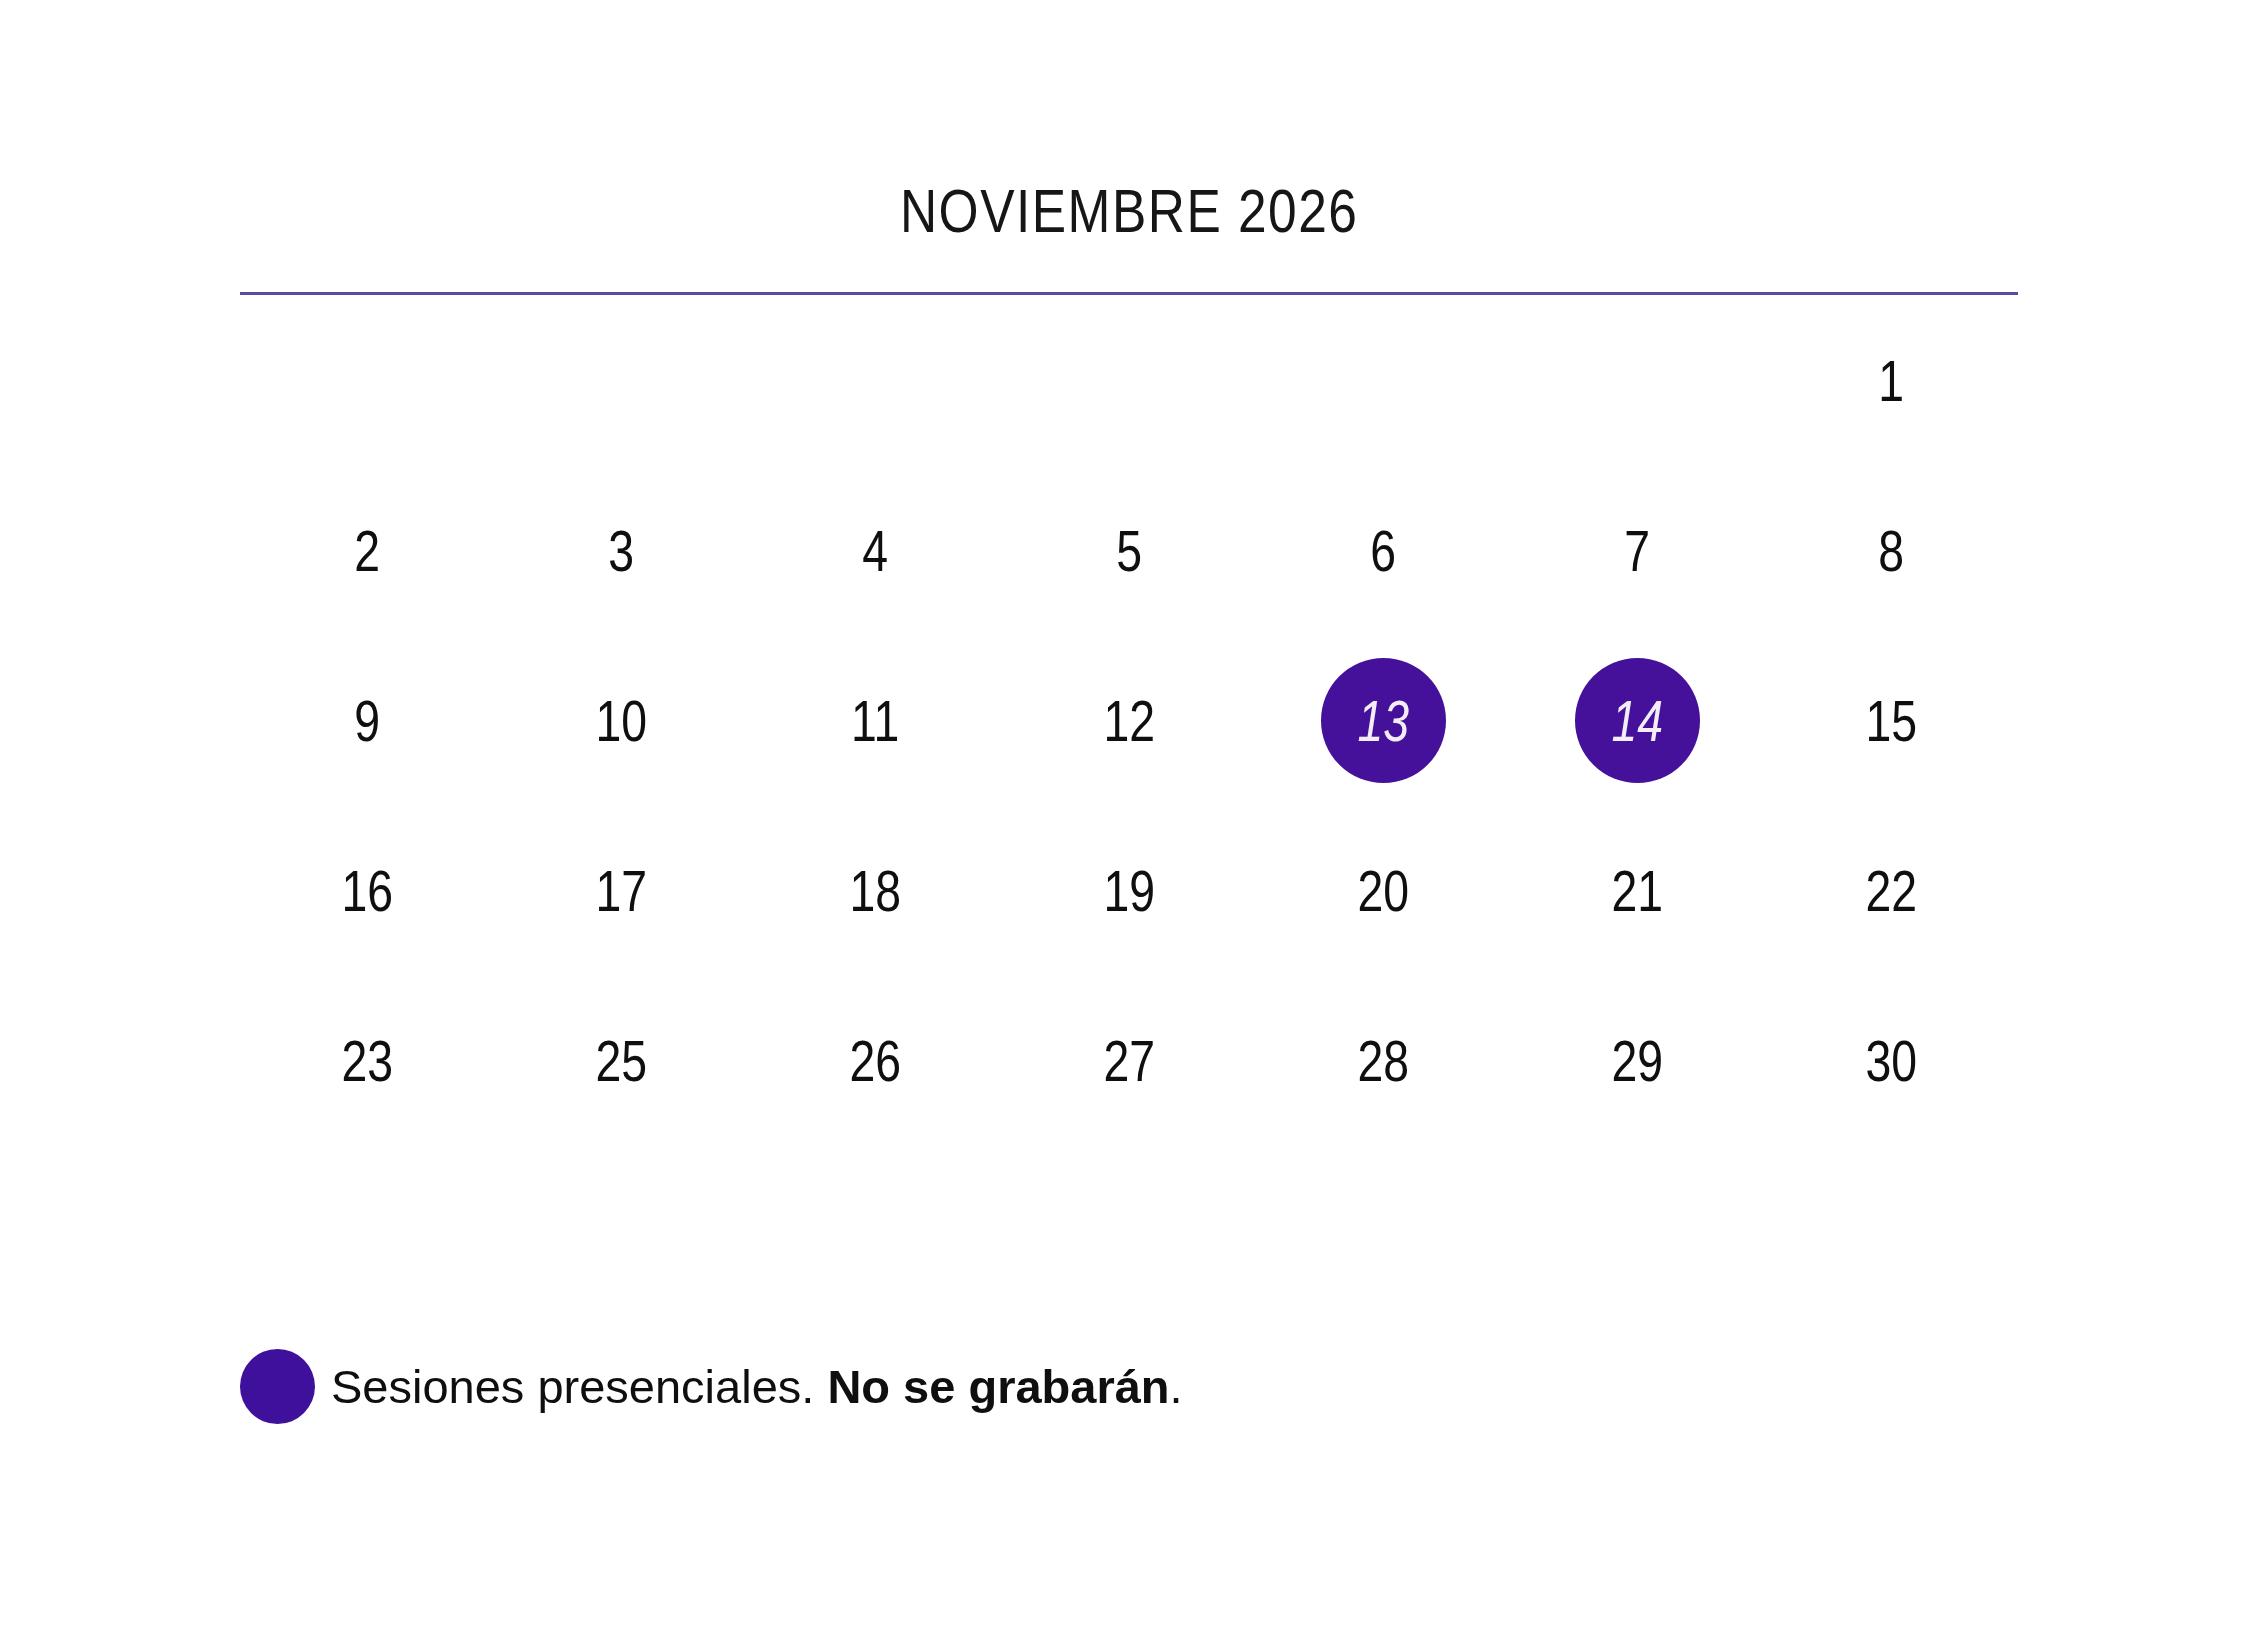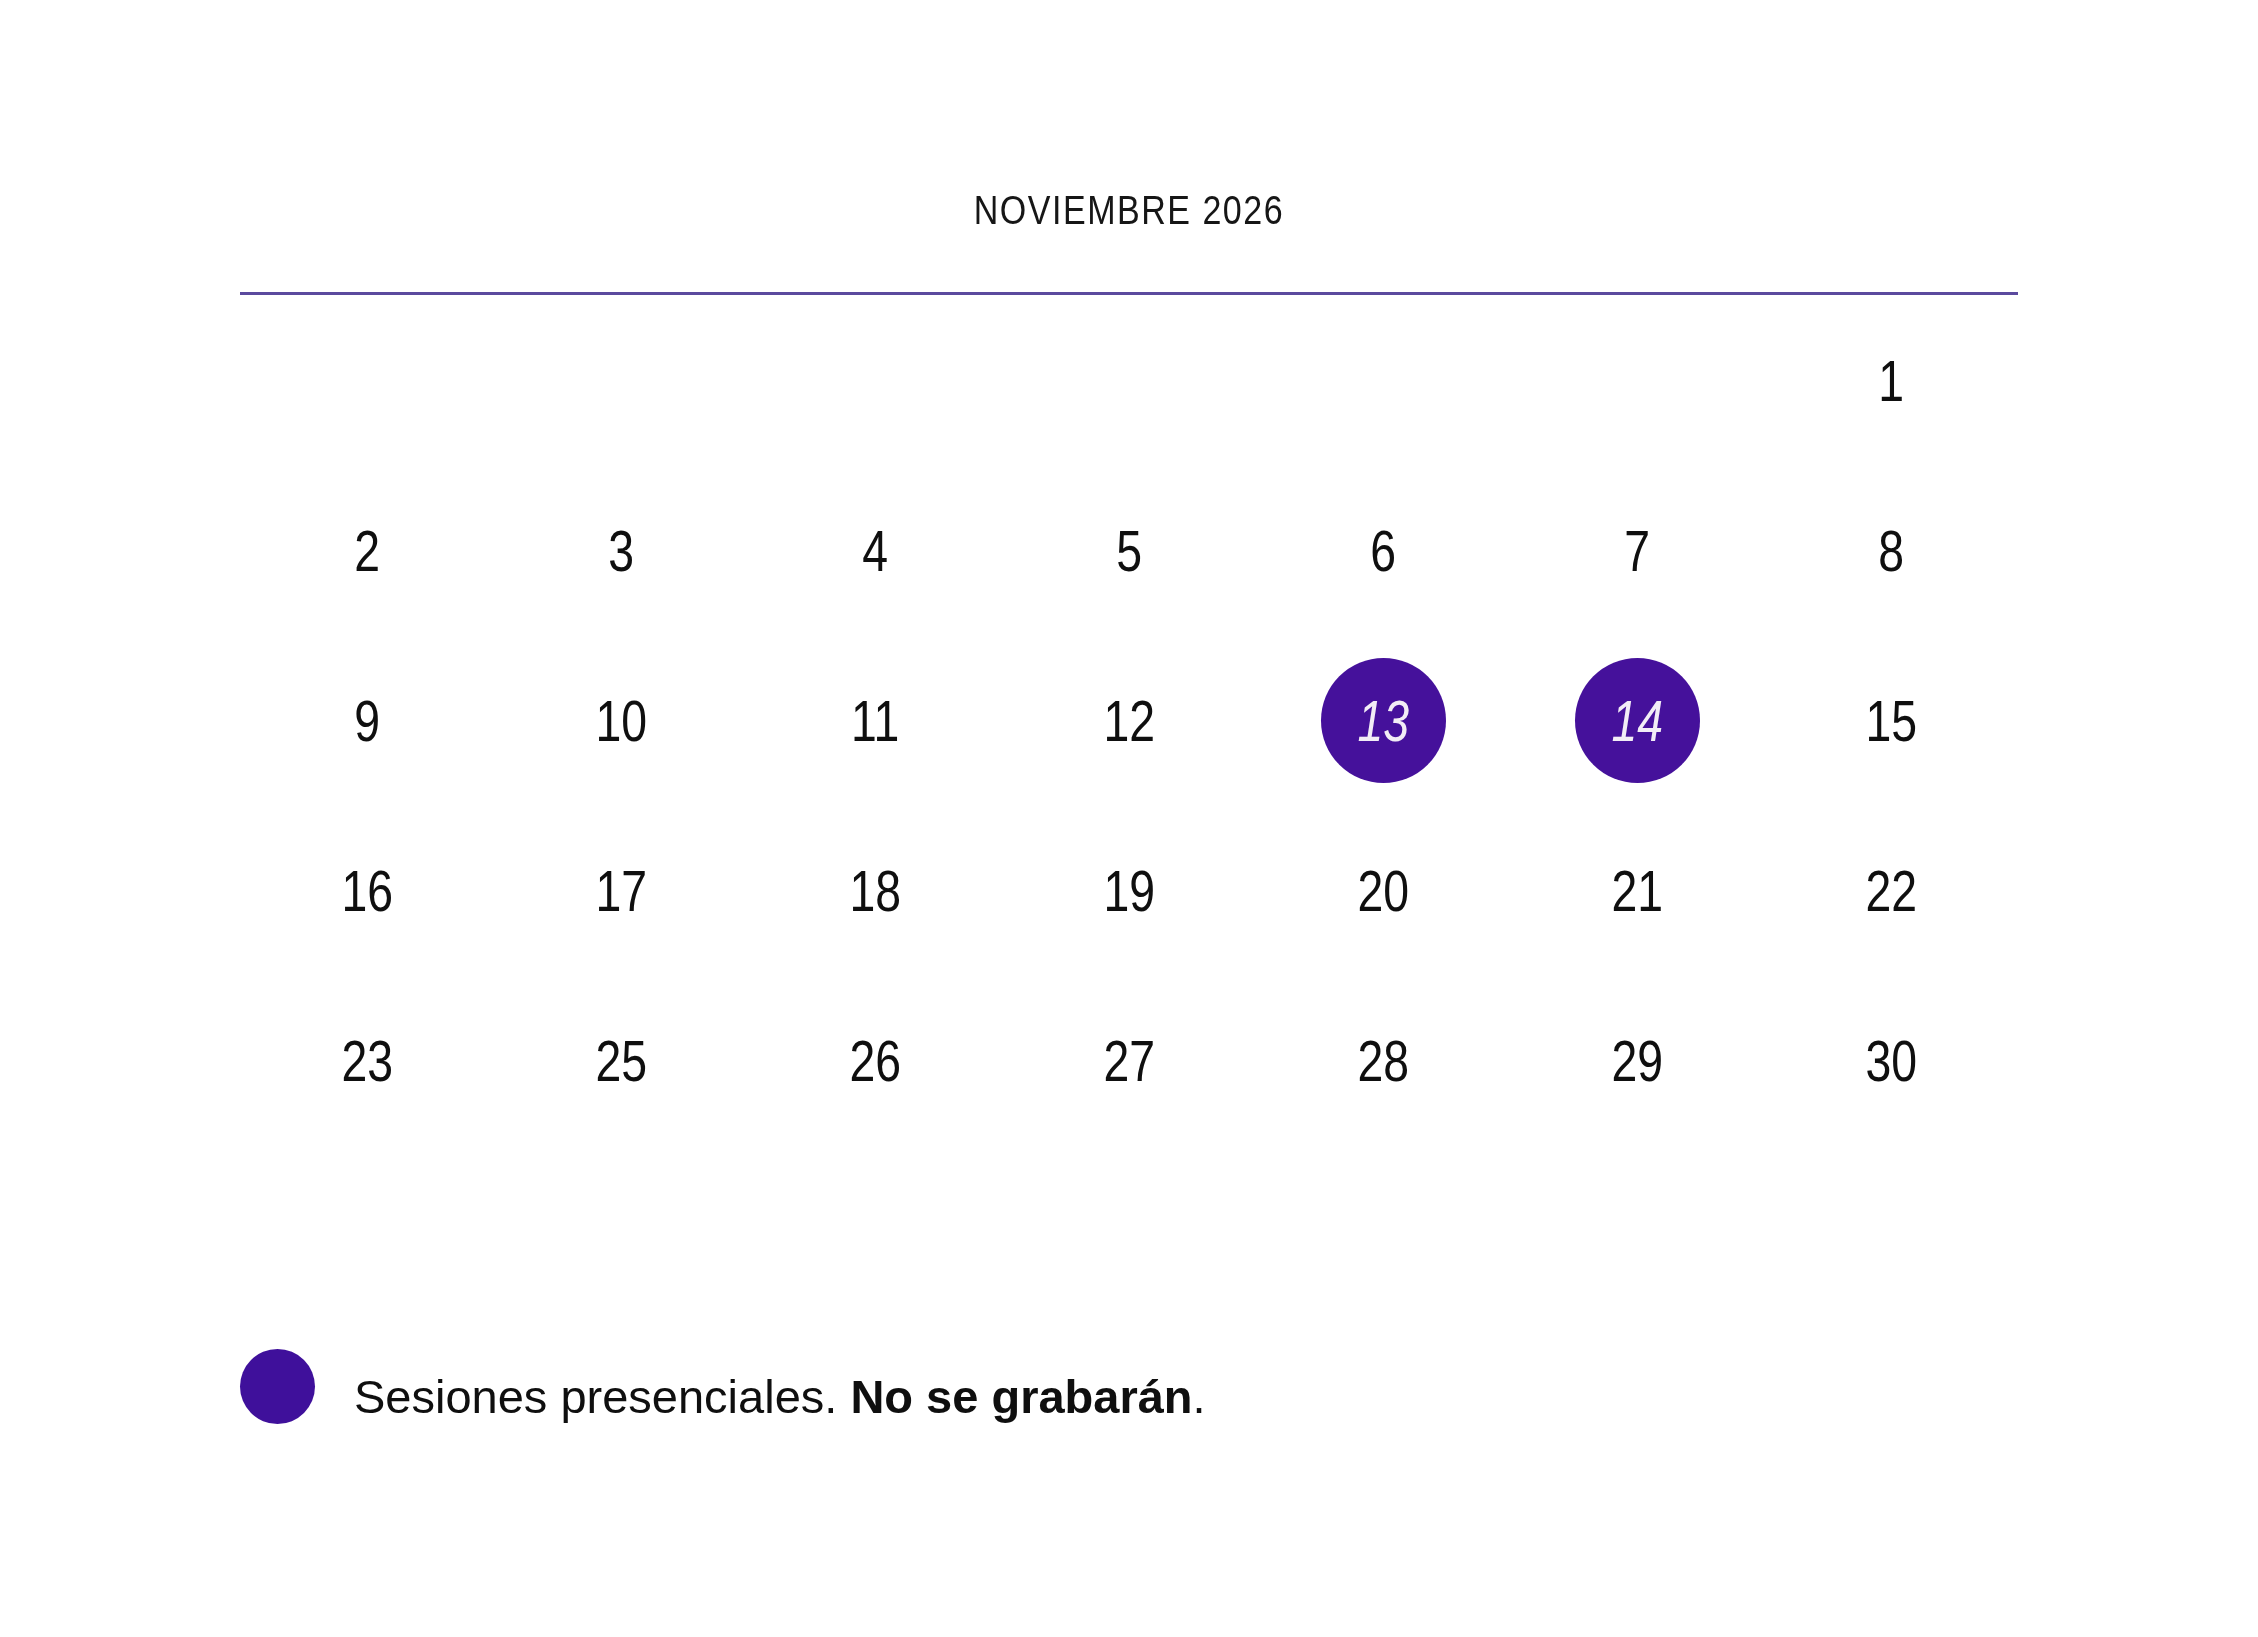--- a/index.html
+++ b/index.html
@@ -8,21 +8,21 @@
     background: var(--page_background, #ffffff);
     font-family: "Liberation Sans", sans-serif;
     color: var(--text_black, #111111);
     overflow: hidden;
   }
   .wrap { width: 1778px; margin: 0 auto; }
 
   .title {
     padding-top: 178px;
     text-align: center;
-    font-size: 41px;
+    font-size: 62px;
     line-height: 65px;
     letter-spacing: 1.8px;
     color: #161616;
     white-space: nowrap;
   }
   .title .t { display: inline-block; transform: scaleX(0.83); transform-origin: center; }
 
   .divider {
     margin-top: 49px;
     height: 0;
@@ -47,22 +47,22 @@
   }
   .day .t { display: inline-block; transform: scaleX(0.8); transform-origin: center; white-space: nowrap; }
   .day.sel .num {
     background: var(--accent_purple, #45119b);
     color: var(--circle_text, #f2edf6);
     font-style: italic;
   }
 
   .legend {
     margin-top: 34px;
-    display: flex; align-items: flex-end;
-    gap: 39px;
+    display: flex; align-items: center;
+    gap: 16px;
     font-size: 47px;
     color: #0f0f0f;
   }
   .legend .dot {
     width: 75px; height: 75px;
     border-radius: 50%;
     background: var(--legend_dot_purple, #3f109b);
     flex: 0 0 auto;
   }
   .legend b { font-weight: bold; }

